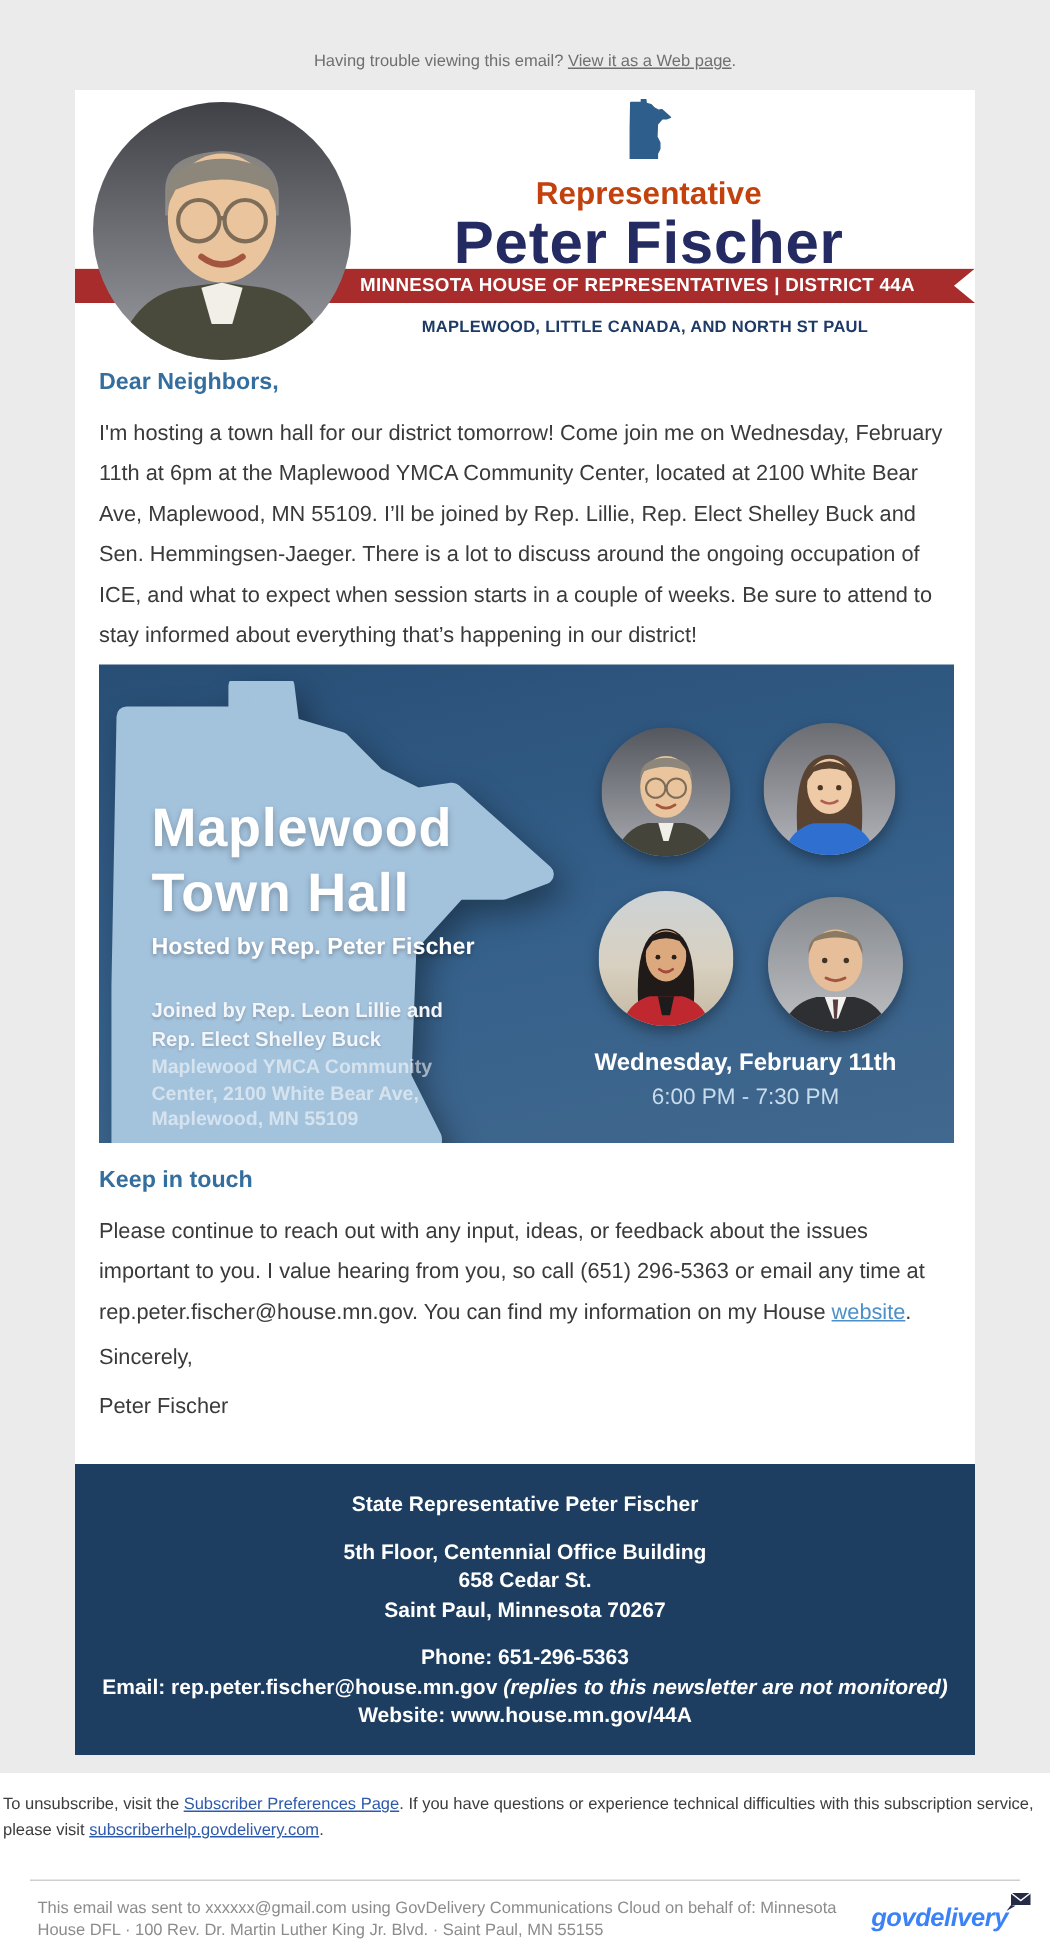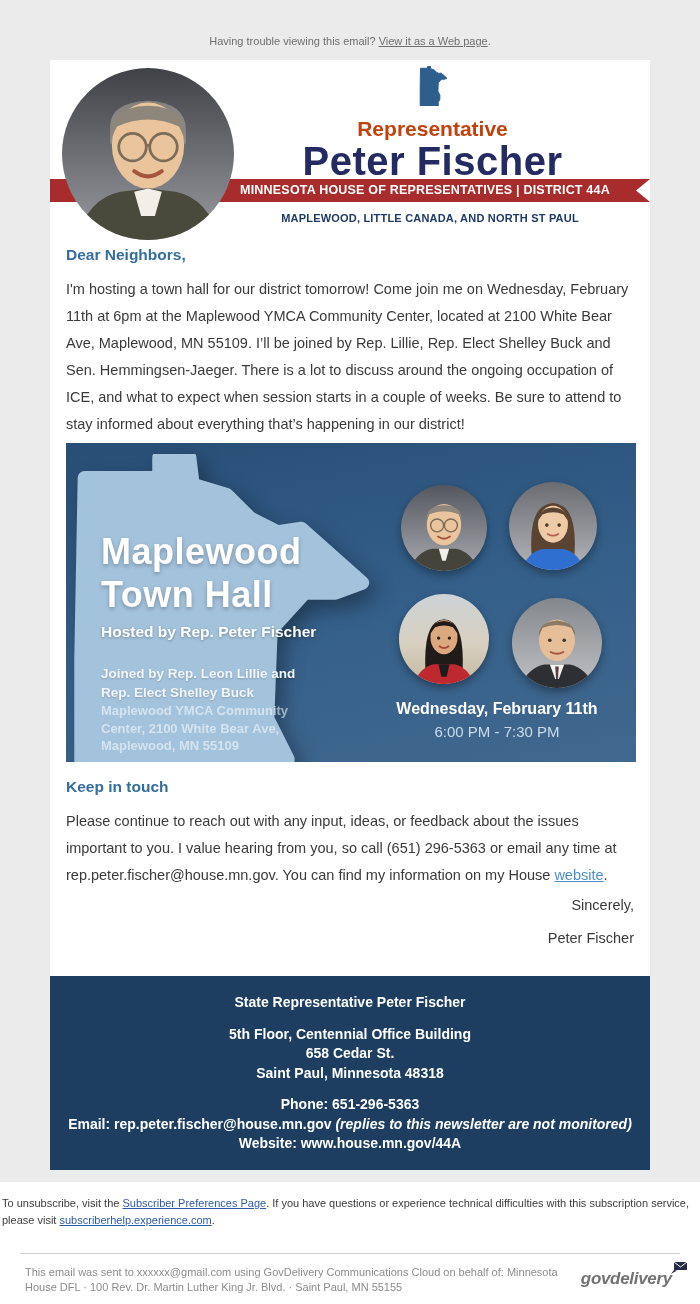--- a/index.html
+++ b/index.html
@@ -26,21 +26,21 @@
   .hdr-sub { position:absolute; left:160px; right:0; top:152px; text-align:center; z-index:2;
     font-size:11px; font-weight:bold; color:#1e3a66; letter-spacing:.2px; white-space:nowrap; }
   .hdr-photo { position:absolute; left:12px; top:8px; width:172px; height:172px; border-radius:50%;
     overflow:hidden; z-index:3; }
 
   
   .copy { padding:0 16px; }
   .h2 { margin-top:10px; font-size:15.5px; font-weight:bold; color:#336e9e; line-height:18px; }
   .para { margin-top:12px; font-size:14.5px; color:#3a3a3a; line-height:27px; }
   .para a { color:#4d8fc9; text-decoration:underline; cursor:pointer; }
-  .sig { font-size:14.5px; color:#3a3a3a; line-height:27px;text-align:right; }
+  .sig { font-size:14.5px; color:#3a3a3a; line-height:27px; }
   .sig.first { margin-top:3px; }
 
   
   .flyer { position:relative; margin:0 auto; margin-top:5px; width:570px; height:319px; overflow:hidden;
     background:linear-gradient(168deg,#284e75 0%,#35608a 55%,#41688e 100%); }
   .flyer-mn { position:absolute; left:-29px; top:11px; width:339px;
     filter:drop-shadow(7px 9px 10px rgba(0,0,0,.35)); }
   .flyer-title { position:absolute; left:35px; top:87px; color:#ffffff; font-size:36px; font-weight:bold;
     line-height:43px; letter-spacing:.5px; text-shadow:0 2px 4px rgba(0,0,0,.25); }
   .flyer-hosted { position:absolute; left:35px; top:177px; color:#ffffff; font-size:15.5px; font-weight:bold;
@@ -63,21 +63,21 @@
   .contact .em-note { font-style:italic; }
 
   
   .bottom { position:absolute; left:0; top:1182px; width:700px; height:122px; background:#ffffff; }
   .unsub { padding:13px 4px 0 2px; font-size:11px; color:#3c3c3c; line-height:17px; }
   .unsub a { color:#2e5aac; text-decoration:underline; cursor:pointer; }
   .divider { margin:24px 20px 0 20px; border-top:1px solid #cfcfcf; height:0; }
   .gd-row { display:flex; justify-content:space-between; align-items:flex-start; padding:11px 14px 0 25px; }
   .gd-text { width:560px; font-size:11px; color:#8c8c8c; line-height:15px; }
   .gd-logo { position:relative; margin-top:4px; font-size:17px; font-weight:bold; font-style:italic;
-    color:#737373; letter-spacing:-0.3px; padding-right:14px; }
+    color:#3b82f6; letter-spacing:-0.3px; padding-right:14px; }
   .gd-logo svg { position:absolute; right:-2px; top:-8px; }
 </style>
 </head>
 <body>
 
 <div class="preheader">
   <span>Having trouble viewing this email? </span><a>View it as a Web page</a><span>.</span>
 </div>
 
 <div class="email">
@@ -228,32 +228,32 @@
 
     <div class="sig first">Sincerely,</div>
     <div class="sig" style="margin-top:6px">Peter Fischer</div>
   </div>
 
   <div class="contact">
     <div class="ln">State Representative Peter Fischer</div>
     <div class="grp">
       <div class="ln">5th Floor, Centennial Office Building</div>
       <div class="ln">658 Cedar St.</div>
-      <div class="ln">Saint Paul, Minnesota 48318</div>
+      <div class="ln">Saint Paul, Minnesota 70267</div>
     </div>
     <div class="grp">
       <div class="ln">Phone: 651-296-5363</div>
       <div class="ln"><span>Email: rep.peter.fischer@house.mn.gov </span><span class="em-note">(replies to this newsletter are not monitored)</span></div>
       <div class="ln">Website: www.house.mn.gov/44A</div>
     </div>
   </div>
 </div>
 
 <div class="bottom">
-  <div class="unsub"><span>To unsubscribe, visit the </span><a>Subscriber Preferences Page</a><span>. If you have questions or experience technical difficulties with this subscription service, please visit </span><a>subscriberhelp.experience.com</a><span>.</span></div>
+  <div class="unsub"><span>To unsubscribe, visit the </span><a>Subscriber Preferences Page</a><span>. If you have questions or experience technical difficulties with this subscription service, please visit </span><a>subscriberhelp.govdelivery.com</a><span>.</span></div>
 
   <div class="divider"></div>
 
   <div class="gd-row">
     <div class="gd-text">This email was sent to xxxxxx@gmail.com using GovDelivery Communications Cloud on behalf of: Minnesota House DFL · 100 Rev. Dr. Martin Luther King Jr. Blvd. · Saint Paul, MN 55155</div>
     <div class="gd-logo">
       <span>govdelivery</span>
       <svg width="17" height="14" viewBox="0 0 17 14">
         <path d="M3 1 L16 1 L16 9 L3 9 Z" fill="#252b47"></path>
         <path d="M3 1 L9.5 6 L16 1" fill="none" stroke="#ffffff" stroke-width="1"></path>

